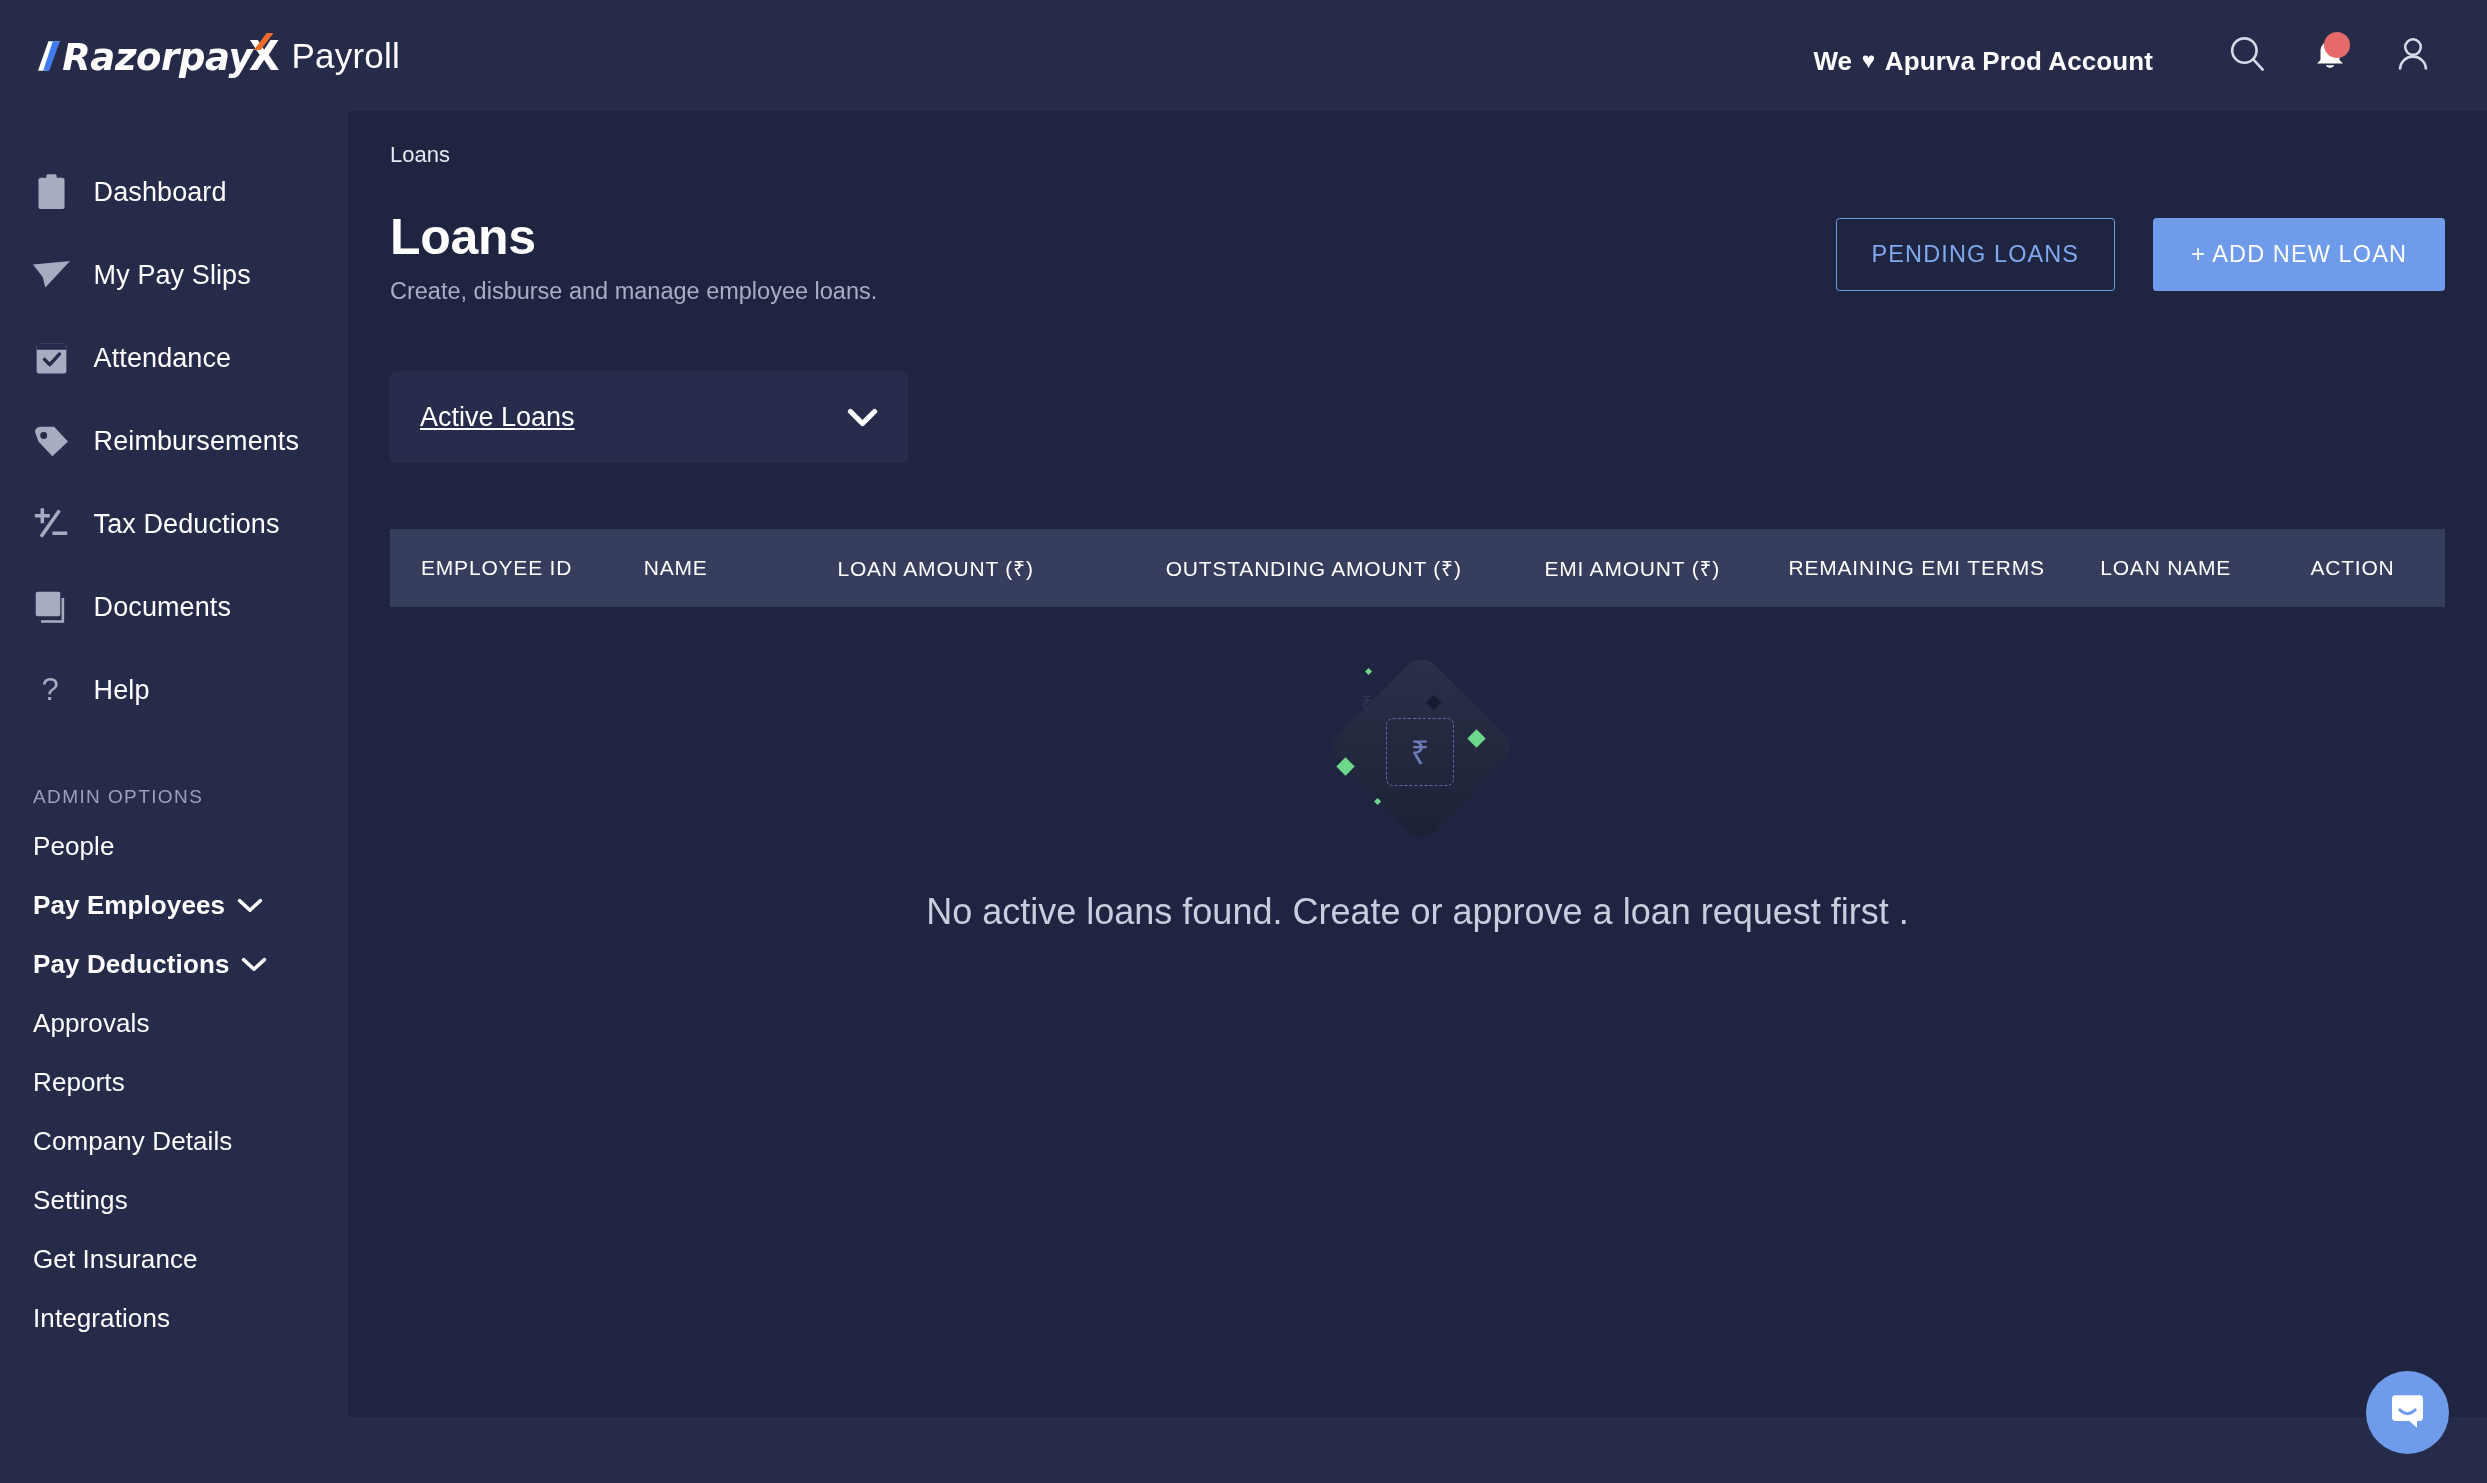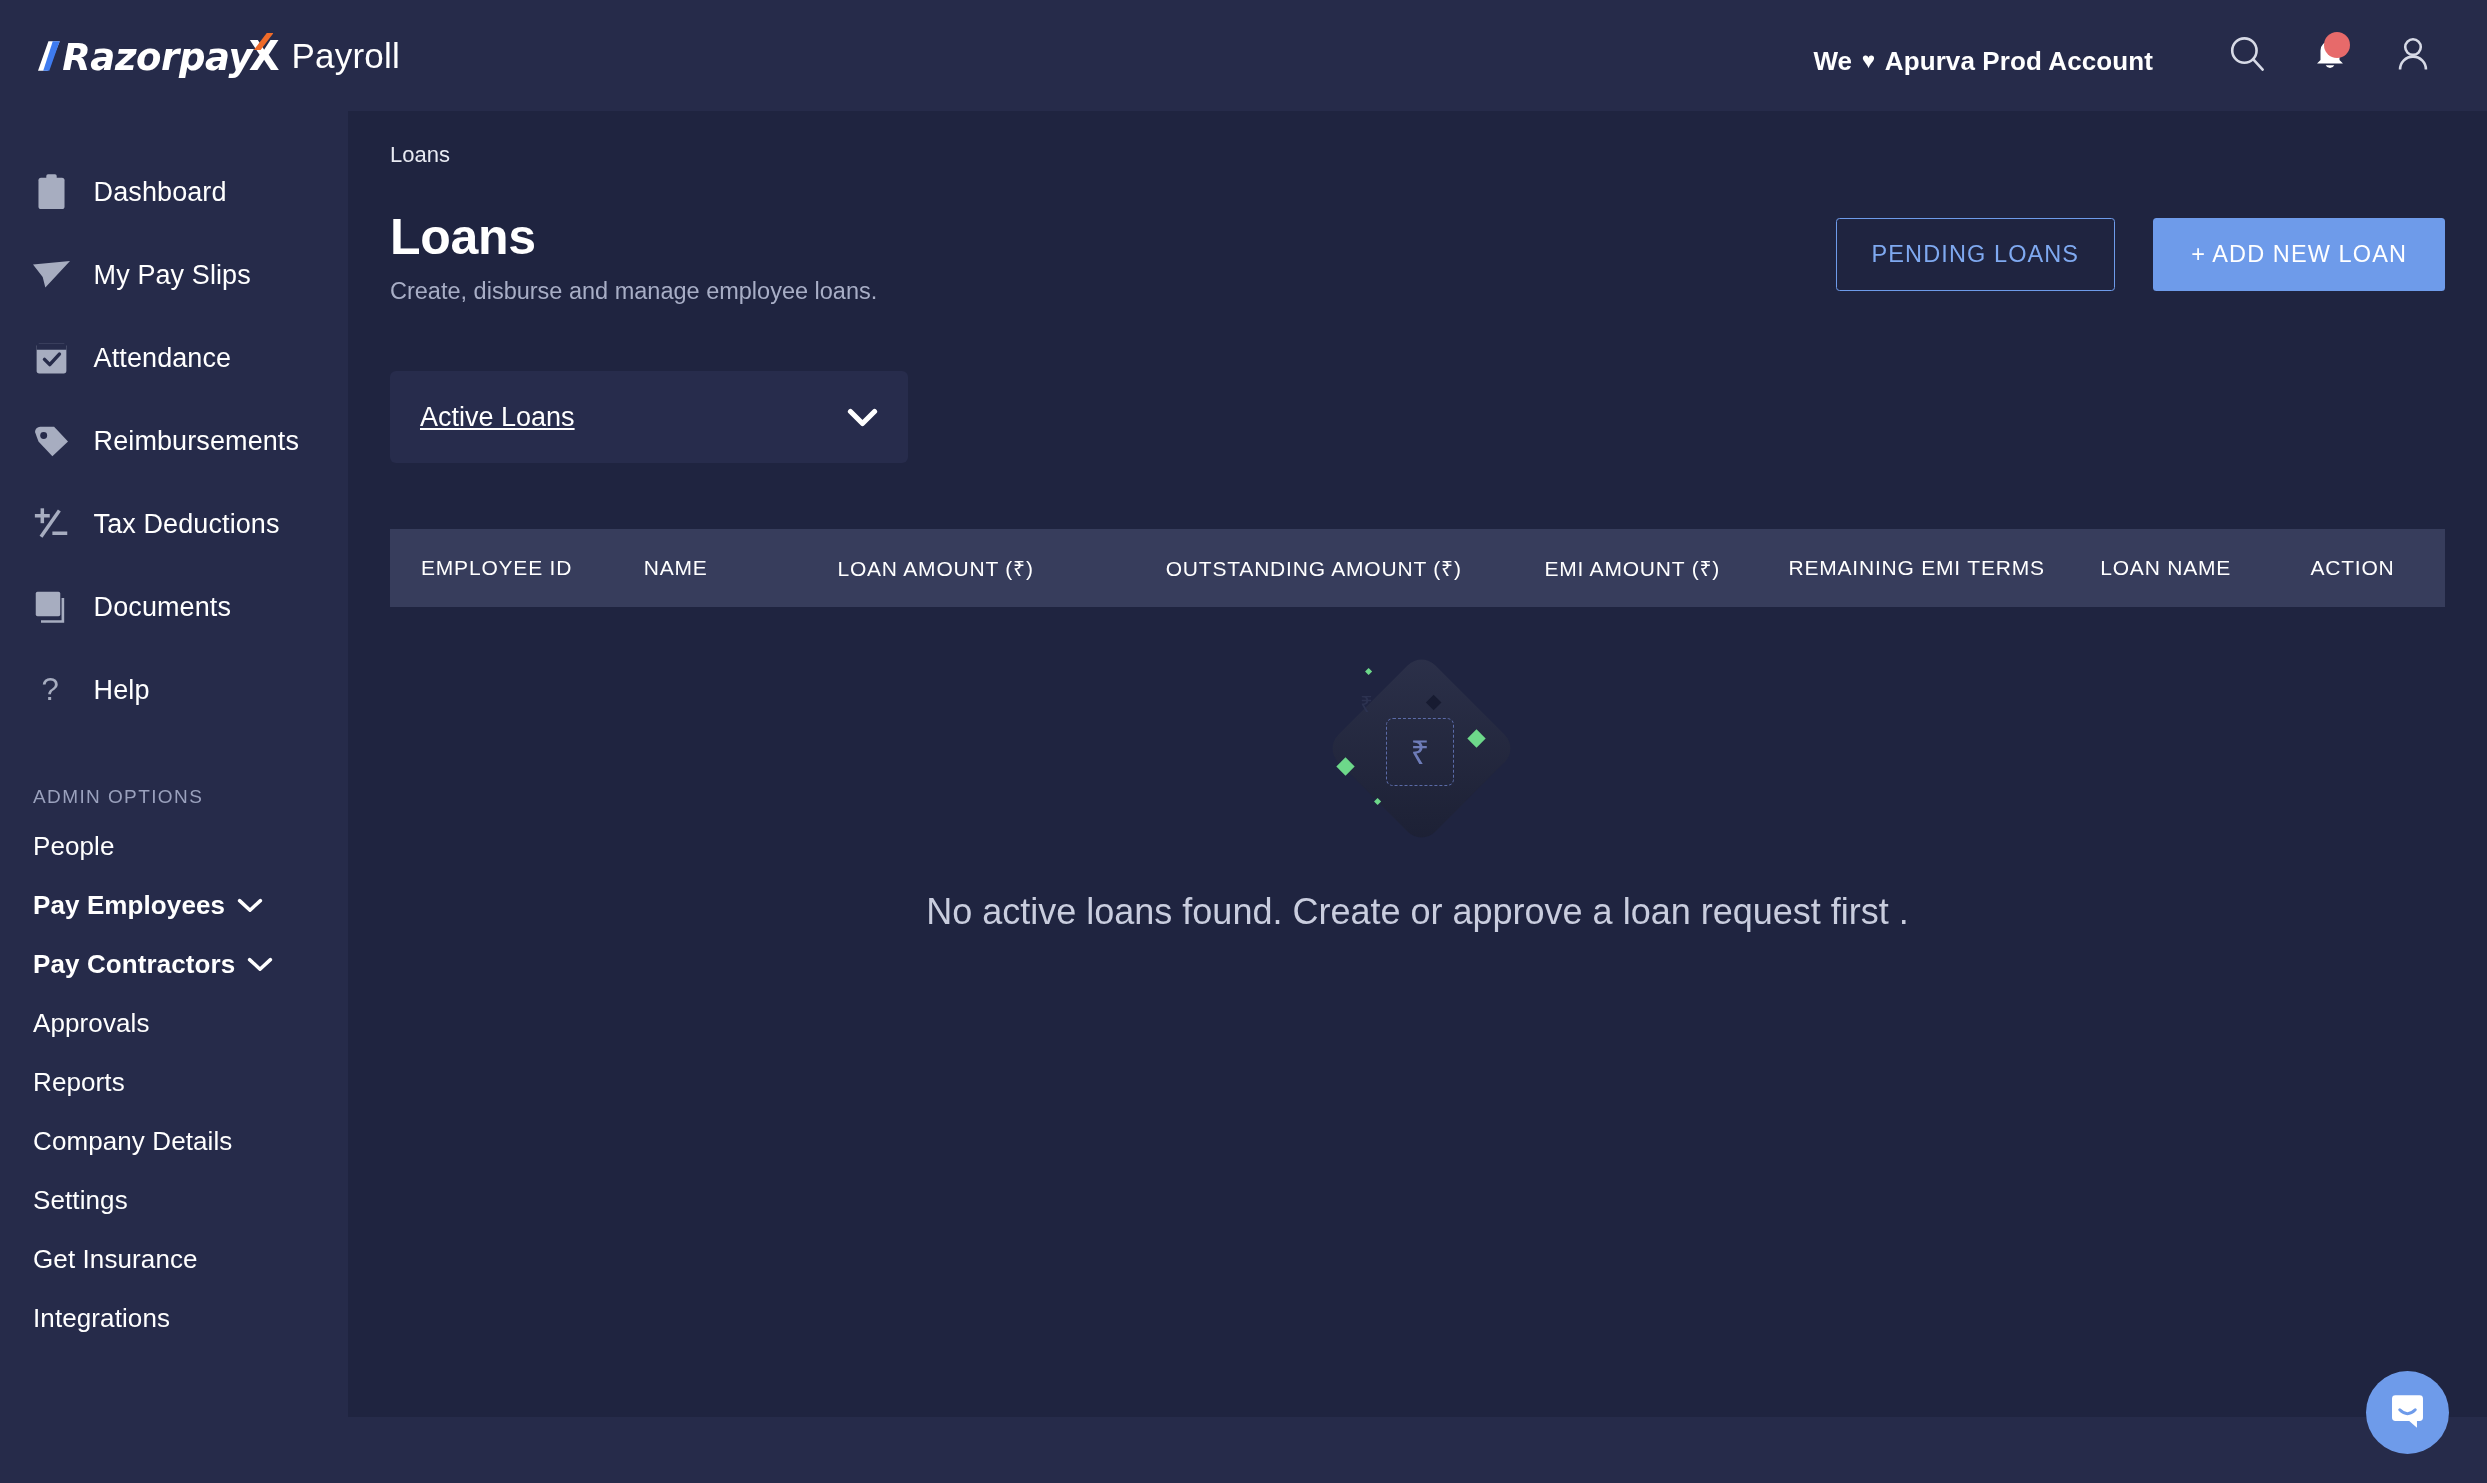--- a/index.html
+++ b/index.html
@@ -305,21 +305,21 @@
     <div class="admin-item bold">
       <span>Pay Employees</span>
       <span class="chev">
         <svg width="26" height="15.7" viewBox="0 0 30 18" fill="none" xmlns="http://www.w3.org/2000/svg">
           <path d="M3 3 L15 14 L27 3" stroke="#FFFFFF" stroke-width="4" stroke-linecap="round" stroke-linejoin="round"></path>
         </svg>
       </span>
     </div>
 
     <div class="admin-item bold">
-      <span>Pay Contractors</span>
+      <span>Pay Deductions</span>
       <span class="chev">
         <svg width="26" height="15.7" viewBox="0 0 30 18" fill="none" xmlns="http://www.w3.org/2000/svg">
           <path d="M3 3 L15 14 L27 3" stroke="#FFFFFF" stroke-width="4" stroke-linecap="round" stroke-linejoin="round"></path>
         </svg>
       </span>
     </div>
 
     <div class="admin-item">
       <span>Approvals</span>
     </div>

